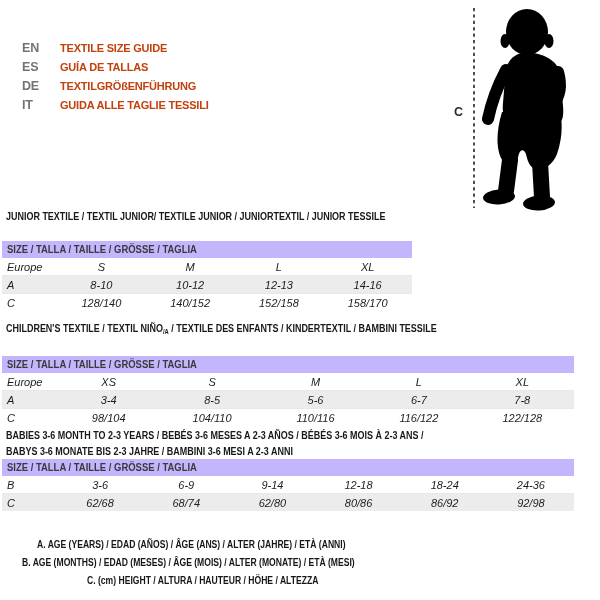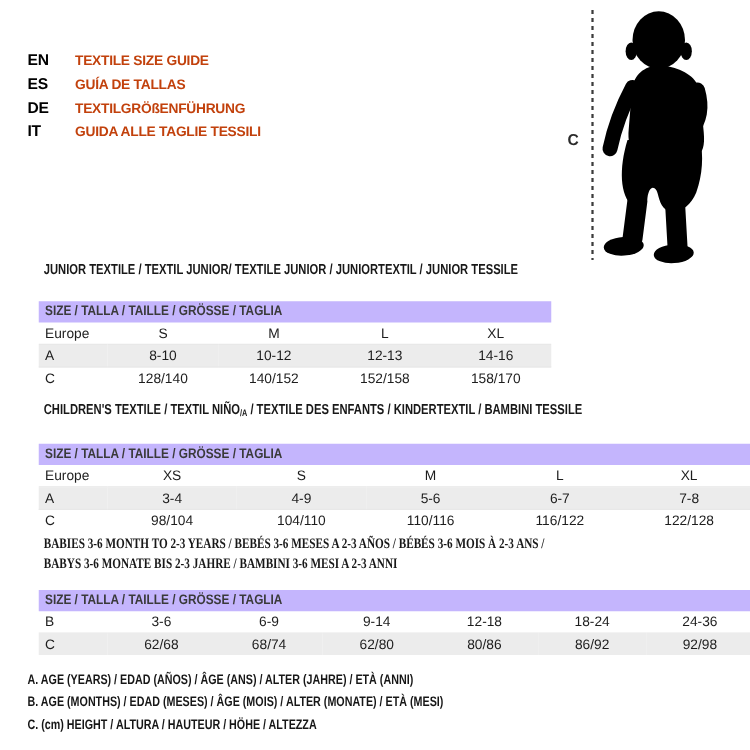--- a/index.html
+++ b/index.html
@@ -3,53 +3,53 @@
 <meta charset="utf-8">
 <style>
   html,body{margin:0;padding:0;}
   body{
     width:600px;height:600px;background:#ffffff;position:relative;overflow:hidden;
     font-family:"Liberation Sans",sans-serif;color:#1d1d1d;
   }
   
   .lang-block{position:absolute;left:22px;top:11px;}
   .lang-row{height:19px;line-height:19px;white-space:nowrap;}
-  .lang-code{display:inline-block;width:38px;font-weight:bold;font-size:12.5px;letter-spacing:-.2px;color:#000000;margin-top:28px;}
+  .lang-code{display:inline-block;width:38px;font-weight:bold;font-size:12.5px;letter-spacing:-.2px;color:#737373;margin-top:28px;}
   .lang-label{font-weight:bold;font-size:11px;letter-spacing:-.2px;color:#c2410c;}
   
   .figure{position:absolute;left:440px;top:0;width:160px;height:215px;}
   .figure svg{position:absolute;left:0;top:0;}
   .c-label{position:absolute;left:14px;top:105px;font-size:12.5px;font-weight:600;color:#2b2b2b;}
   
-  .tbl-section{position:absolute;left:31px;}
+  .tbl-section{position:absolute;left:2px;}
   .tbl-title{padding-left:4px;font-weight:bold;font-size:11.5px;color:#181818;white-space:nowrap;line-height:14px;}
   .tbl-title .squeeze{display:inline-block;transform:scaleX(.78);transform-origin:left center;white-space:nowrap;}
   .tbl-title sub{font-size:7.5px;vertical-align:-2px;}
   .sec-junior{top:209px;width:410px;}
   .sec-junior .tbl-title{margin-bottom:18px;}
   .sec-children{top:321px;width:572px;}
   .sec-children .tbl-title{margin-bottom:17px;}
   .sec-babies{top:427px;width:572px;}
-  .sec-babies .tbl-title{margin-bottom:13px;line-height:16px;font-family:Liberation Serif, serif;}
+  .sec-babies .tbl-title{line-height:16px;}
   .size-band{
     background:#c4b5fd;height:17px;line-height:17px;padding-left:5px;
     font-size:11px;font-weight:600;color:#3a3a3a;white-space:nowrap;
   }
   .size-band .squeeze{display:inline-block;transform:scaleX(.86);transform-origin:left center;}
   table.size-table{border-collapse:collapse;table-layout:fixed;width:100%;}
   table.size-table td{
     height:17px;padding:0;font-size:11px;color:#1d1d1d;text-align:center;
-    border-top:1px solid #e8e8e8;white-space:nowrap;
+    border-top:1px solid #e8e8e8;white-space:nowrap;font-style:italic;
   }
   table.size-table tr:first-child td{border-top:none;}
   table.size-table td.rowhead{text-align:left;padding-left:5px;}
   table.size-table col.c0{width:55px;}
   tr.shaded{background:#ececec;}
   
-  .footnotes{position:absolute;left:22px;top:535px;}
+  .footnotes{position:absolute;left:22px;top:535px;text-align:center;}
   .footnote{height:18px;line-height:18px;font-weight:bold;font-size:11px;color:#161616;white-space:nowrap;}
   .footnote .squeeze{display:inline-block;transform:scaleX(.78);transform-origin:left center;}
 </style>
 </head>
 <body>
 
 <section class="lang-block">
   <div class="lang-row">
     <span class="lang-code">EN</span><span class="lang-label">TEXTILE SIZE GUIDE</span>
   </div>
@@ -150,21 +150,21 @@
       <td class="rowhead">Europe</td>
       <td>XS</td>
       <td>S</td>
       <td>M</td>
       <td>L</td>
       <td>XL</td>
     </tr>
     <tr class="shaded">
       <td class="rowhead">A</td>
       <td>3-4</td>
-      <td>4-9</td>
+      <td>8-5</td>
       <td>5-6</td>
       <td>6-7</td>
       <td>7-8</td>
     </tr>
     <tr>
       <td class="rowhead">C</td>
       <td>98/104</td>
       <td>104/110</td>
       <td>110/116</td>
       <td>116/122</td>

